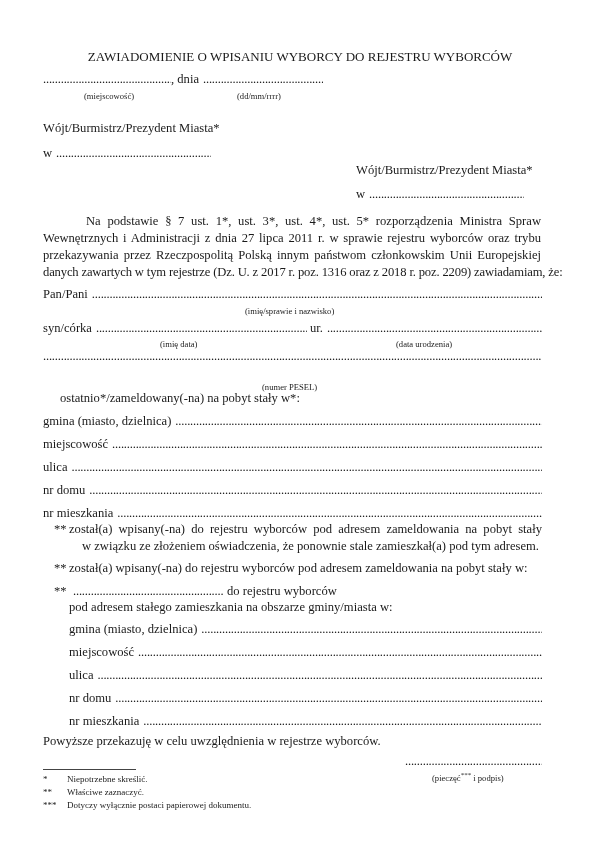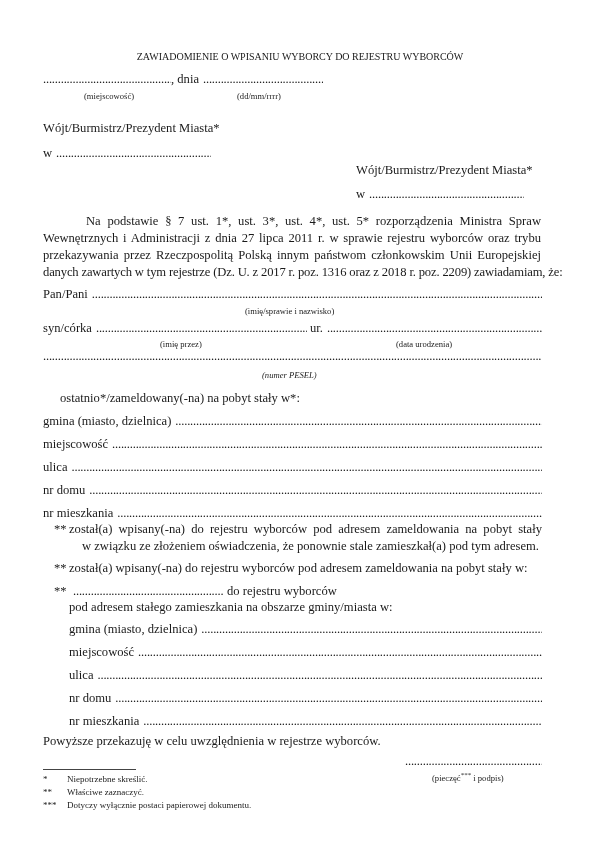--- a/index.html
+++ b/index.html
@@ -1,20 +1,20 @@
 <!DOCTYPE html>
 <html><head>
 <meta charset="utf-8">
 <style>
   html, body { margin:0; padding:0; background:#ffffff; }
   body { width:600px; height:849px; position:relative; overflow:hidden;
          font-family:"Liberation Serif", "DejaVu Serif", serif; color:#1a1a1a; }
   .abs { position:absolute; white-space:nowrap; }
   .t13 { font-size:12.6px; line-height:15px; }
-  .t11 { font-size:10px; line-height:14px; }
+  .t11 { font-size:13px; line-height:14px; }
   .small { font-size:8.6px; line-height:10px; color:#222; }
   .foot { font-size:9px; line-height:11px; color:#222; }
   .dots { display:inline-block; overflow:hidden; vertical-align:bottom; white-space:nowrap; letter-spacing:-0.2px; }
   .just { text-align:justify; text-align-last:justify; white-space:nowrap; }
   .row { position:absolute; display:flex; align-items:flex-end; white-space:nowrap; }
   .fill { flex:1; overflow:hidden; white-space:nowrap; letter-spacing:-0.2px; }
   .fill::after { content:"................................................................................................................................................................................................................................................................................................................................................"; }
   .rule { position:absolute; left:43px; top:770px; width:93px; height:0; border-top:1px solid #444; }
 </style>
 </head>
@@ -54,27 +54,27 @@
 <div class="abs small" style="left:245px; top:306px;">(imię/sprawie i nazwisko)</div>
 
 <div class="row t13" style="left:43px; top:321px; width:264px;">
   <span>syn/córka</span>
   <span class="fill" style="margin-left:4px;"></span>
 </div>
 <div class="row t13" style="left:310px; top:321px; width:232px;align-items:center;">
   <span>ur.</span>
   <span class="fill" style="margin-left:4px;"></span>
 </div>
-<div class="abs small" style="left:160px; top:339px;">(imię przez)</div>
+<div class="abs small" style="left:160px; top:339px;">(imię data)</div>
 <div class="abs small" style="left:396px; top:339px;">(data urodzenia)</div>
 
 <div class="row t13" style="left:43px; top:349px; width:499px;">
   <span class="fill"></span>
 </div>
-<div class="abs small" style="left:262px; top:370px;font-style:italic;">(numer PESEL)</div>
+<div class="abs small" style="left:262px; top:382px;">(numer PESEL)</div>
 
 <div class="abs t13" style="left:60px; top:391px;">ostatnio*/zameldowany(-na) na pobyt stały w*:</div>
 <div class="row t13" style="left:43px; top:414px; width:499px;">
   <span>gmina (miasto, dzielnica)</span>
   <span class="fill" style="margin-left:4px;"></span>
 </div>
 <div class="row t13" style="left:43px; top:437px; width:499px;">
   <span>miejscowość</span>
   <span class="fill" style="margin-left:4px;"></span>
 </div>

